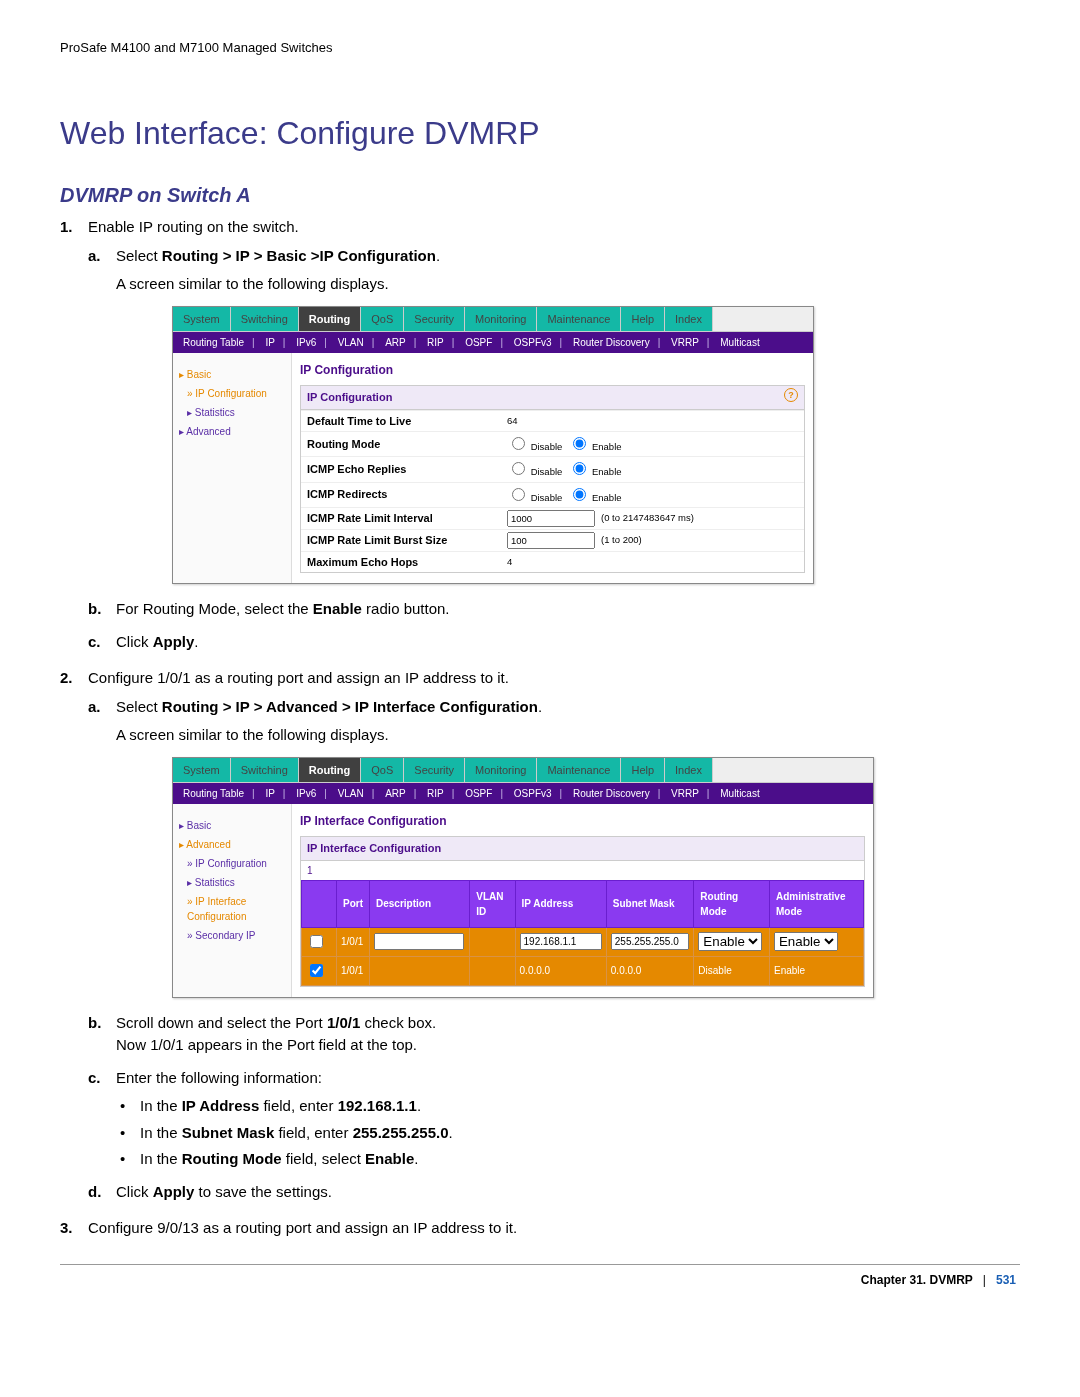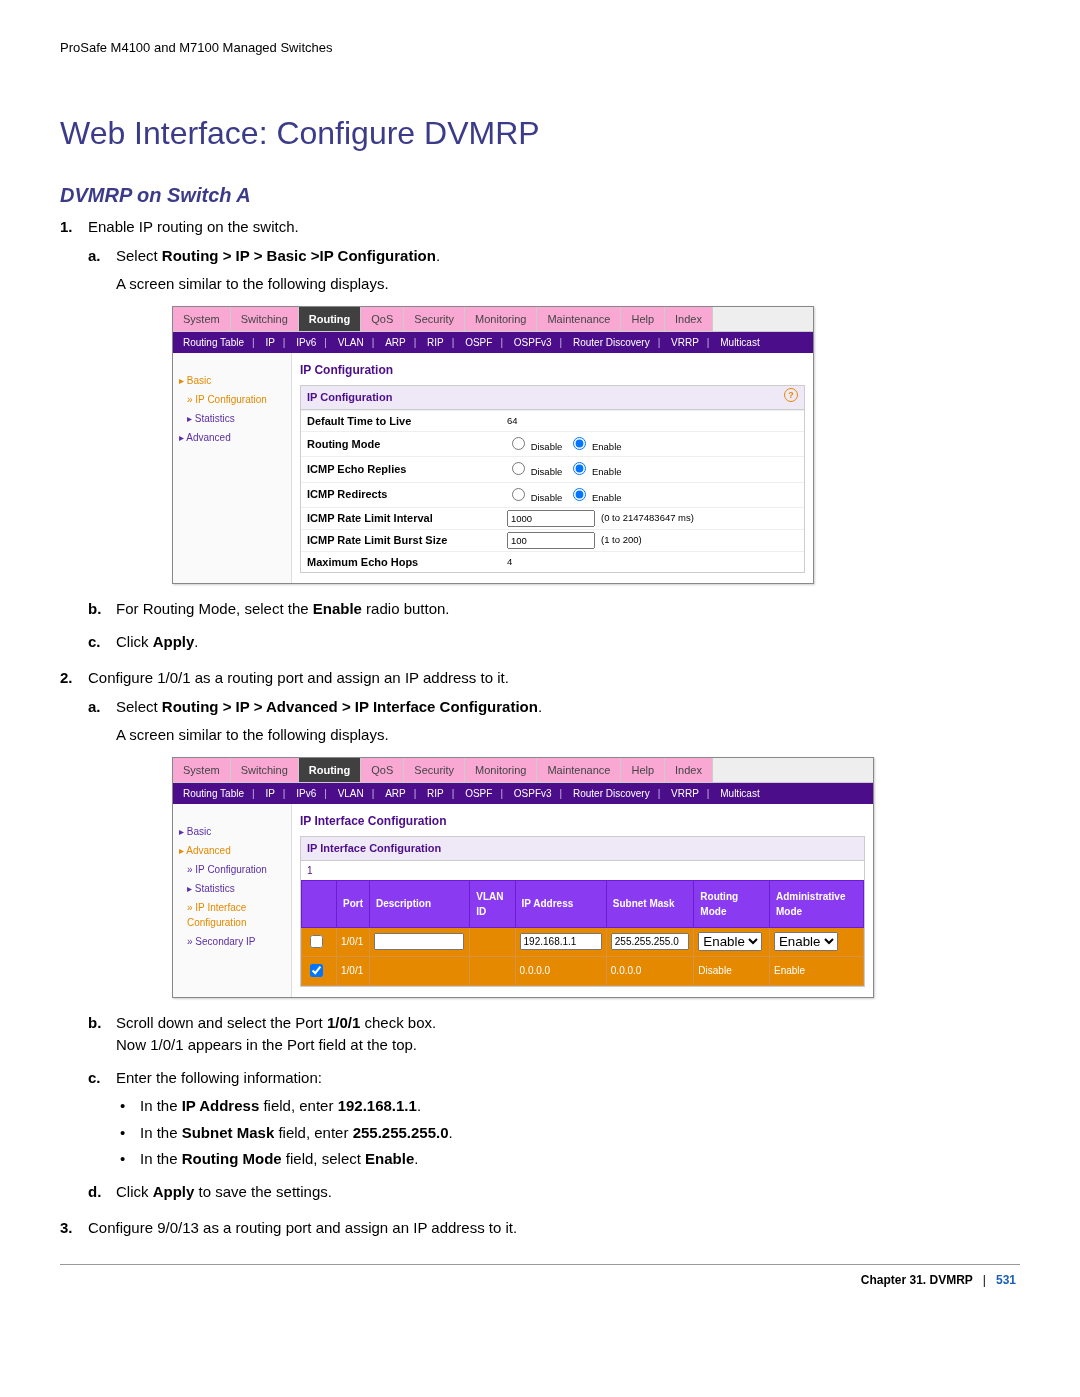--- a/index.html
+++ b/index.html
@@ -51,30 +51,30 @@
     background: #fff;
     margin: 10px 0 14px 56px;
     font-size: 11px;
     box-shadow: 1px 1px 2px rgba(0,0,0,.2);
   }
   .tabbar { display: flex; align-items: stretch; background: #eee; border-bottom: 1px solid #ccc; }
   .tab {
     padding: 4px 10px;
     border-right: 1px solid #ccc;
     color: #444;
-    background: #f9a8d4;
+    background: #14b8a6;
   }
   .tab.active { background: #404040; color: #fff; font-weight: bold; }
   .subtabbar {
     background: #4b0d8a; color: #fff; padding: 3px 6px; font-size: 10px;
   }
   .subtabbar span { margin: 0 4px; }
   .subtabbar .sep { color: #c7b5e6; }
   .panel-body { display: flex; }
-  .sidenav { width: 110px; background: #fafafa; border-right: 1px solid #ddd; padding: 18px 4px; font-size: 10px; }
+  .sidenav { width: 110px; background: #fafafa; border-right: 1px solid #ddd; padding: 12px 4px; font-size: 10px; }
   .sidenav .item { padding: 2px 2px; color: #5a2ea6; }
   .sidenav .item.active { color: #e58900; }
   .sidenav .item.sub { padding-left: 10px; color: #e58900; }
   .sidenav .item.sub2 { padding-left: 10px; color: #5a2ea6; }
   .content-area { flex: 1; padding: 6px 8px 10px 8px; }
   .panel-title { color: #4b0d8a; font-weight: bold; font-size: 12px; margin: 2px 0 6px 0; }
   .box {
     border: 1px solid #ccc; background: #fff;
   }
   .box-header {

